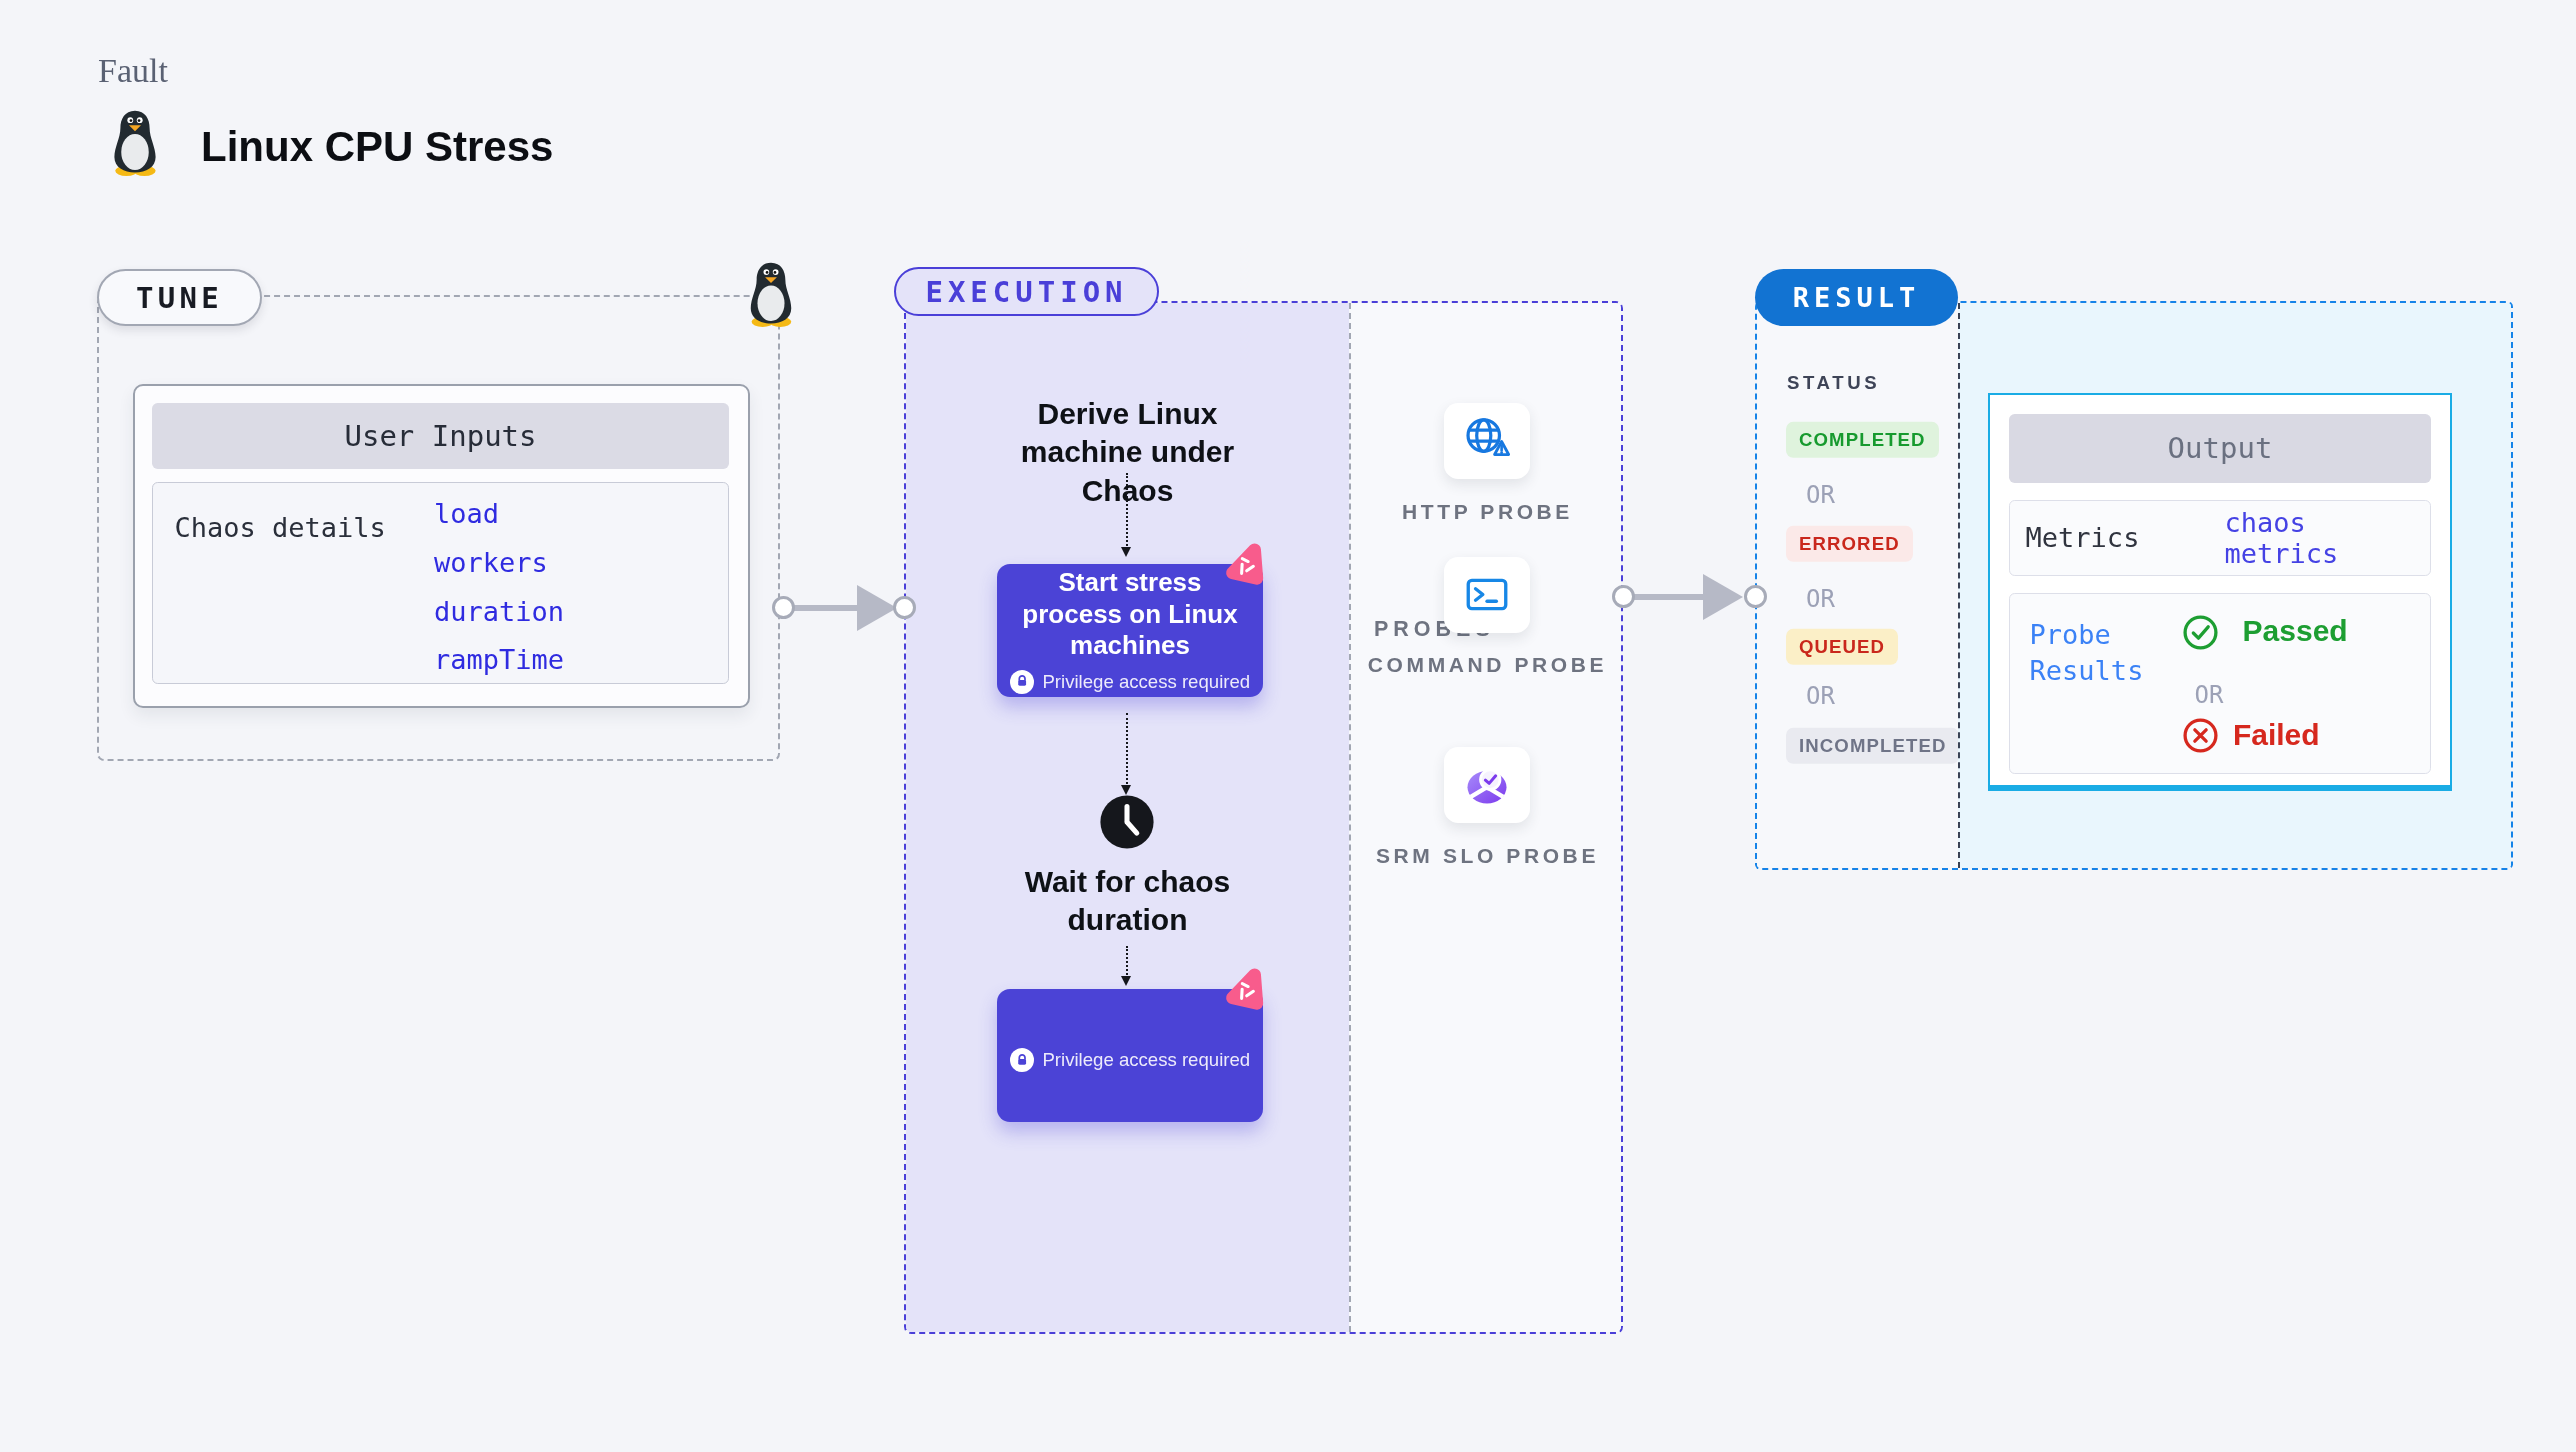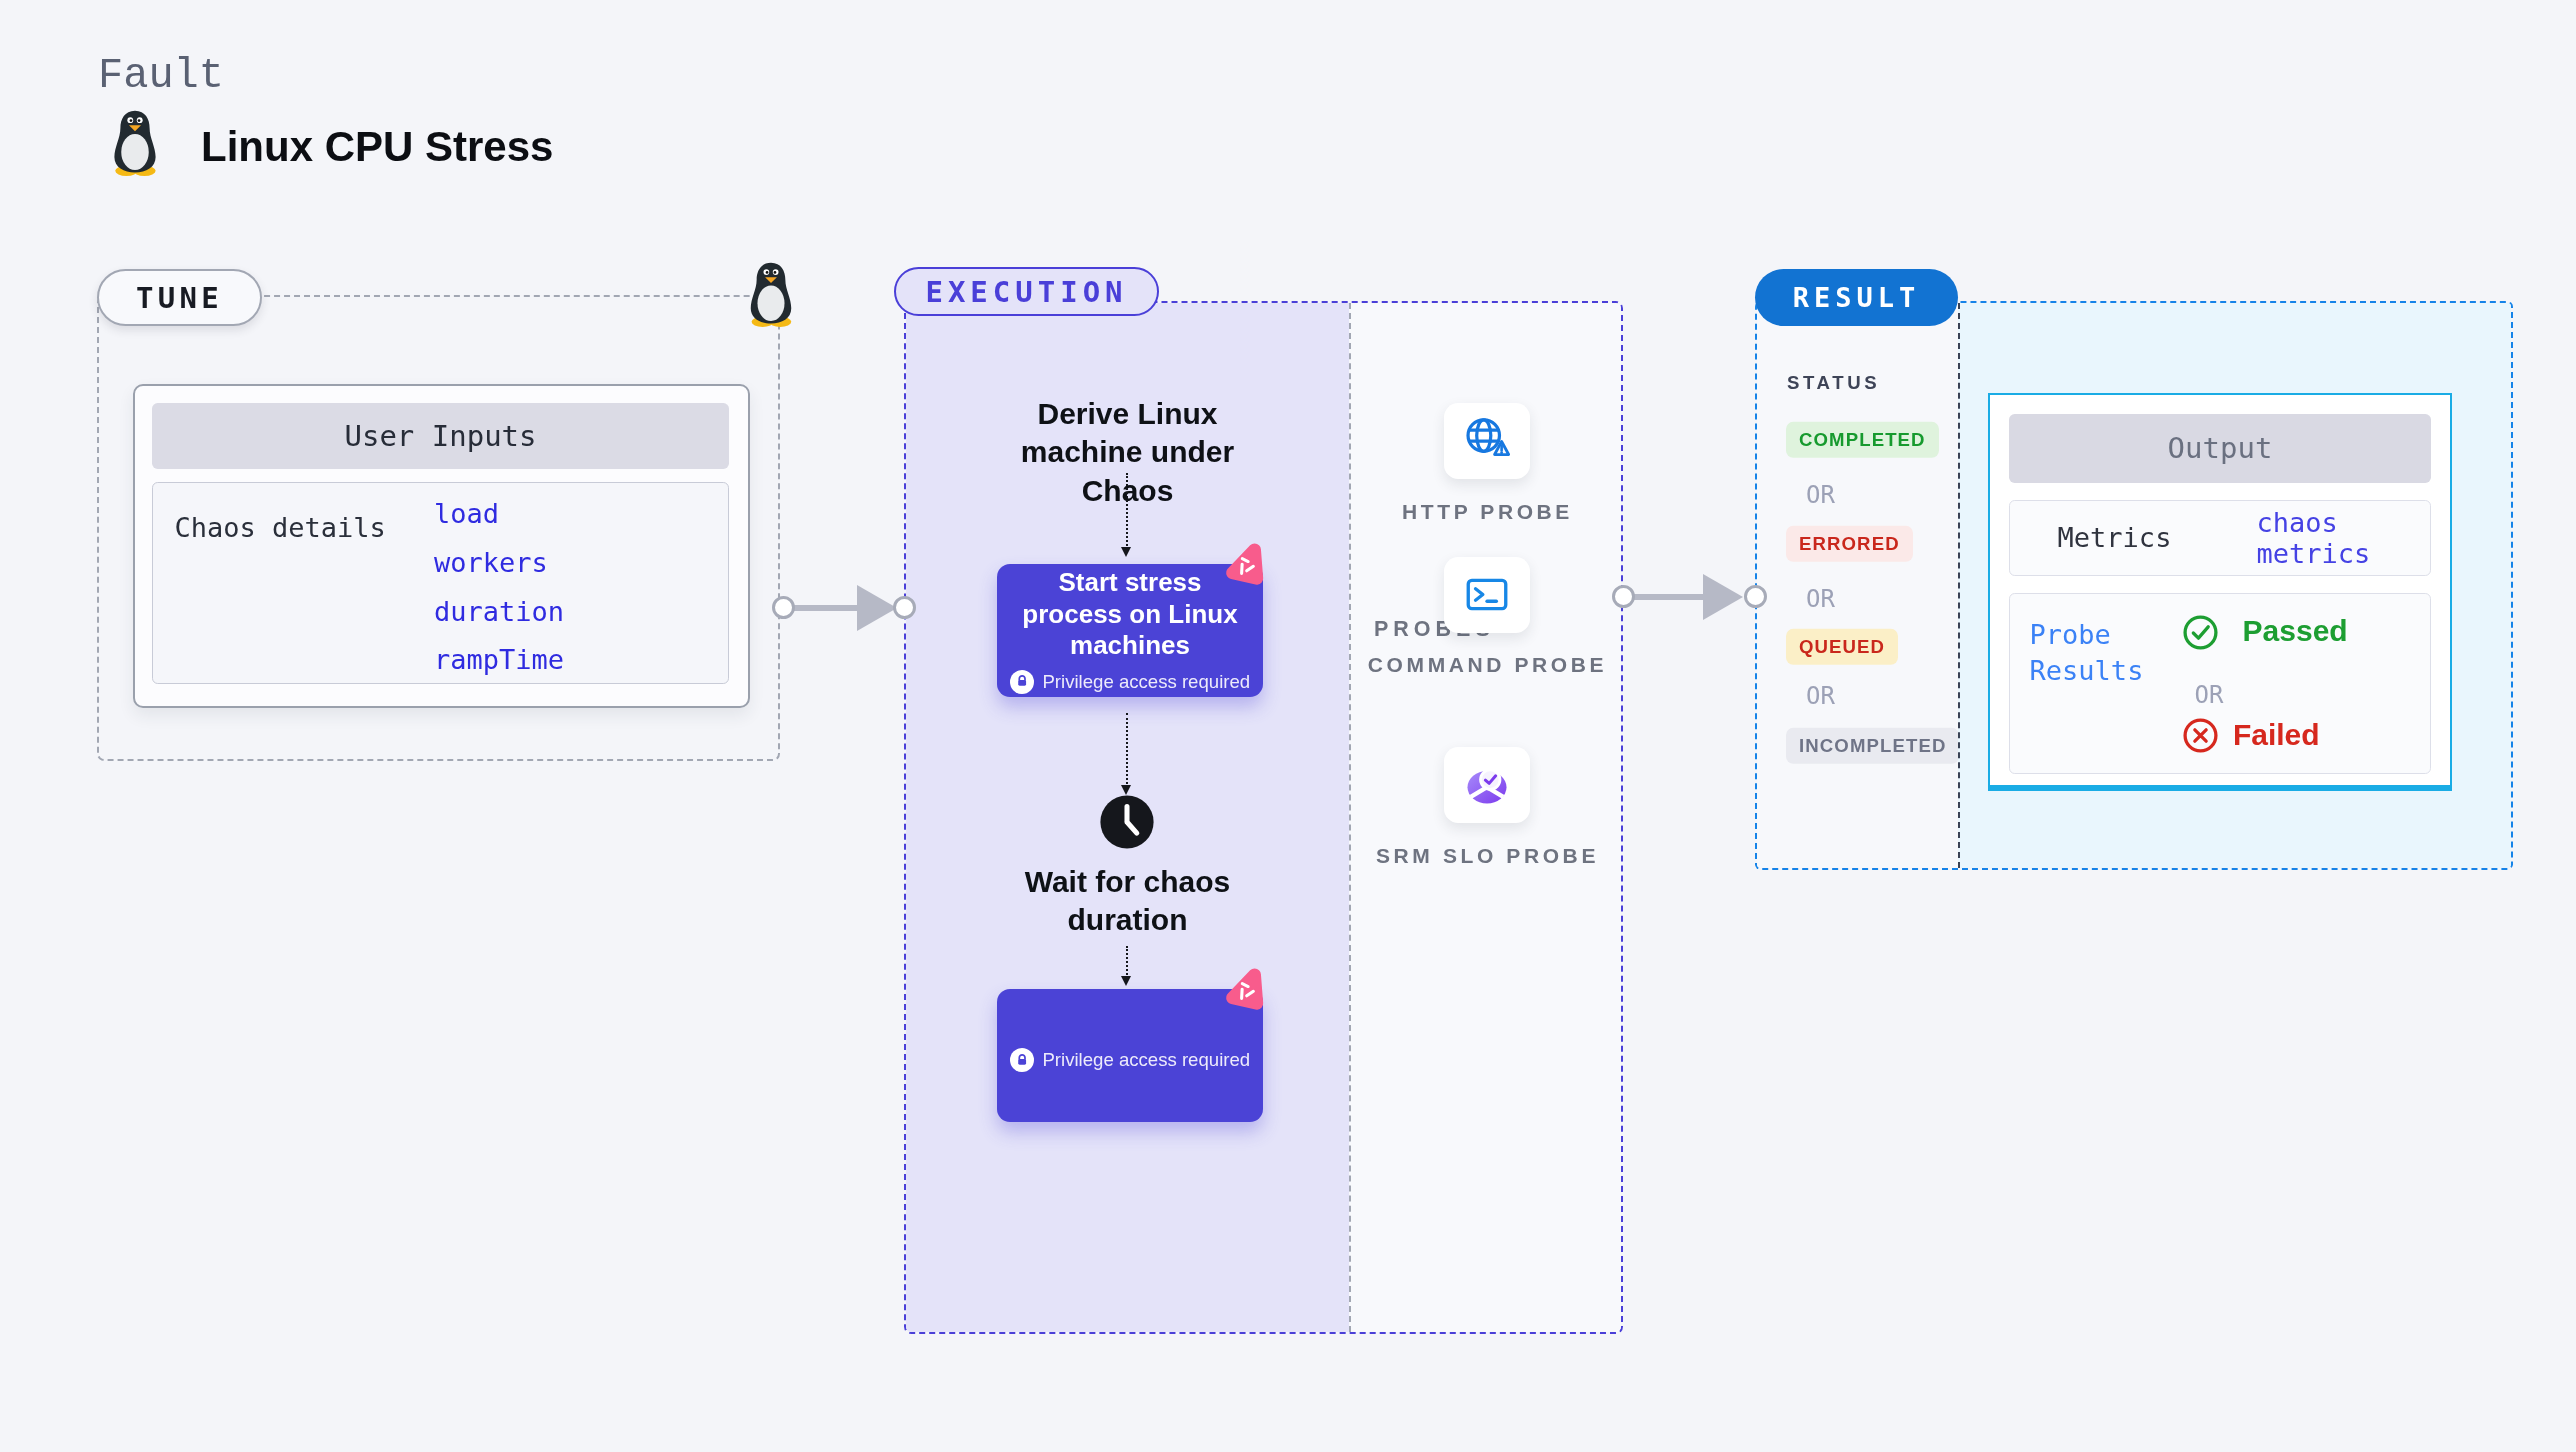--- a/index.html
+++ b/index.html
@@ -2,22 +2,22 @@
 <html style="font-size:11.5px"><head>
 <meta charset="utf-8">
 <style>
   * { margin:0; padding:0; box-sizing:border-box; }
   html,body { width:2576px; height:1452px; overflow:hidden; }
   body { background:#F4F5F9; font-family:"Liberation Sans", sans-serif; }
   .mono { font-family:"DejaVu Sans Mono", monospace; }
   #stage { position:relative; width:2576px; height:1452px; }
 
   
-  .kicker { position:absolute; left:98px; top:52px; font-family:Liberation Mono, monospace;
-            font-size:42px; color:#5A6173; font-weight:500; }
+  .kicker { position:absolute; left:98px; top:52px; font-family:Liberation Serif, serif;
+            font-size:34px; color:#5A6173; font-weight:500; }
   .page-title { position:absolute; left:201px; top:123px; font-size:42px; font-weight:bold; color:#0C0E13; }
   .title-tux { position:absolute; left:107px; top:109px; width:56px; height:67px; }
   .tune-tux  { position:absolute; left:744px; top:261px; width:54px; height:66px; z-index:6; }
 
   
   .pill { position:absolute; display:flex; align-items:center; justify-content:center;
           border-radius:34px; font-family:"DejaVu Sans Mono",monospace; font-weight:bold;
           z-index:7; }
   .pill-tune { left:97px; top:269px; width:165px; height:57px; background:#F8F9FC;
                border:2.1px solid #A2A7B3; color:#181B23; font-size:29px; letter-spacing:4.3px;
@@ -100,21 +100,21 @@
             font-family:"DejaVu Sans Mono",monospace; font-size:24px; color:#9CA1B6; }
 
   .output-card { position:absolute; left:231px; top:90px; width:464px; height:398px;
                  background:#FFFFFF; border:2.9px solid #1AACE5; border-bottom-width:6.4px;
                  border-radius:0; padding:18.6px; }
   .output-header { height:69px; background:#D9D9E3; border-radius:5.7px; display:flex;
                    align-items:center; justify-content:center;
                    font-family:"DejaVu Sans Mono",monospace; font-size:29px; color:#6A7080; }
   .metrics-row { margin-top:17px; height:76px; background:#FAFBFD; border:1.4px solid #DDDFE9;
                  border-radius:5.7px; display:flex; align-items:center; }
-  .metrics-row .m-label { margin-left:36px; font-family:"DejaVu Sans Mono",monospace;
+  .metrics-row .m-label { margin-left:4px; font-family:"DejaVu Sans Mono",monospace;
                           font-size:27px; color:#30343F;padding-left:12px; }
   .metrics-row .m-value { margin-left:85px; font-family:"DejaVu Sans Mono",monospace;
                           font-size:27px; color:#4542E4; cursor:pointer; }
   .probe-row { position:relative; margin-top:17px; height:181px; background:#FAFBFD;
                border:1.4px solid #DDDFE9; border-radius:5.7px; }
   .pr-label { position:absolute; left:20px; top:23px; width:143px;
               font-family:"DejaVu Sans Mono",monospace; font-size:27px; line-height:1.35;
               color:#3b82f6; }
   .pr-pass { position:absolute; left:172px; top:20px; display:flex; gap:24px;
              font-size:30px; font-weight:bold; color:#1D9E32; }

